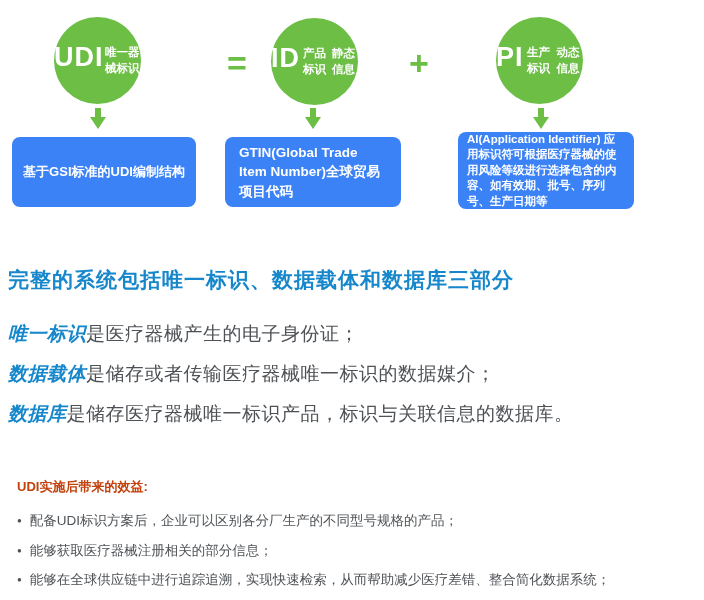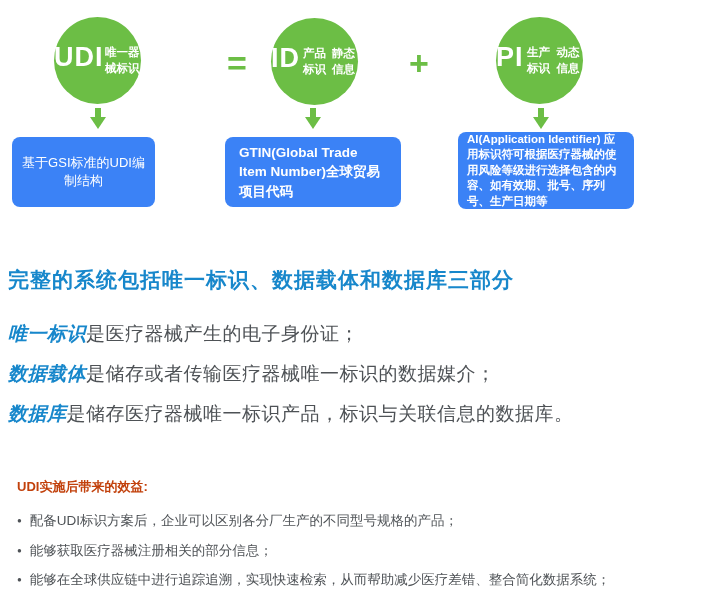--- a/index.html
+++ b/index.html
@@ -19,22 +19,22 @@
   .clabel { font-size:11.5px; font-weight:bold; line-height:1.35; }
   .op { position:absolute; width:40px; text-align:center; color:#6cbe45;
     font-size:34px; font-weight:bold; line-height:1; top:46px; }
   .op1 { left:217px; }
   .op2 { left:399px; }
   .arrow { position:absolute; top:108px; width:18px; height:22px; }
   .a1 { left:89px; }
   .a2 { left:304px; }
   .a3 { left:532px; }
   .gbox { position:absolute; background:#3b82f6; border-radius:8px; color:#fff; }
-  .b1 { left:12px;  top:137px; width:143px; height:70px; display:flex; align-items:center;
-        justify-content:center; text-align:center; font-size:13px; font-weight:normal; padding:6px 10px; }
+  .b1 { left:12px;  top:137px; width:184px; height:70px; display:flex; align-items:center;
+        justify-content:center; text-align:center; font-size:13px; font-weight:bold; padding:6px 10px; }
   .b2 { left:225px; top:137px; width:176px; height:70px; display:flex; align-items:center;
         font-size:13.5px; font-weight:bold; line-height:1.45; padding:6px 14px; }
   .b3 { left:458px; top:132px; width:176px; height:77px; display:flex; align-items:center;
         font-size:11.5px; font-weight:bold; line-height:1.35; padding:5px 9px; }
 
   
   .content { padding:0 10px 0 8px; }
   .headline { margin-top:36px; font-size:21px; font-weight:bold; color:#1787cb; letter-spacing:1px; }
   .defs { margin-top:29px; }
   .def { font-size:19px; line-height:22px; margin-bottom:18px; color:#4e5256; letter-spacing:0.5px; }

